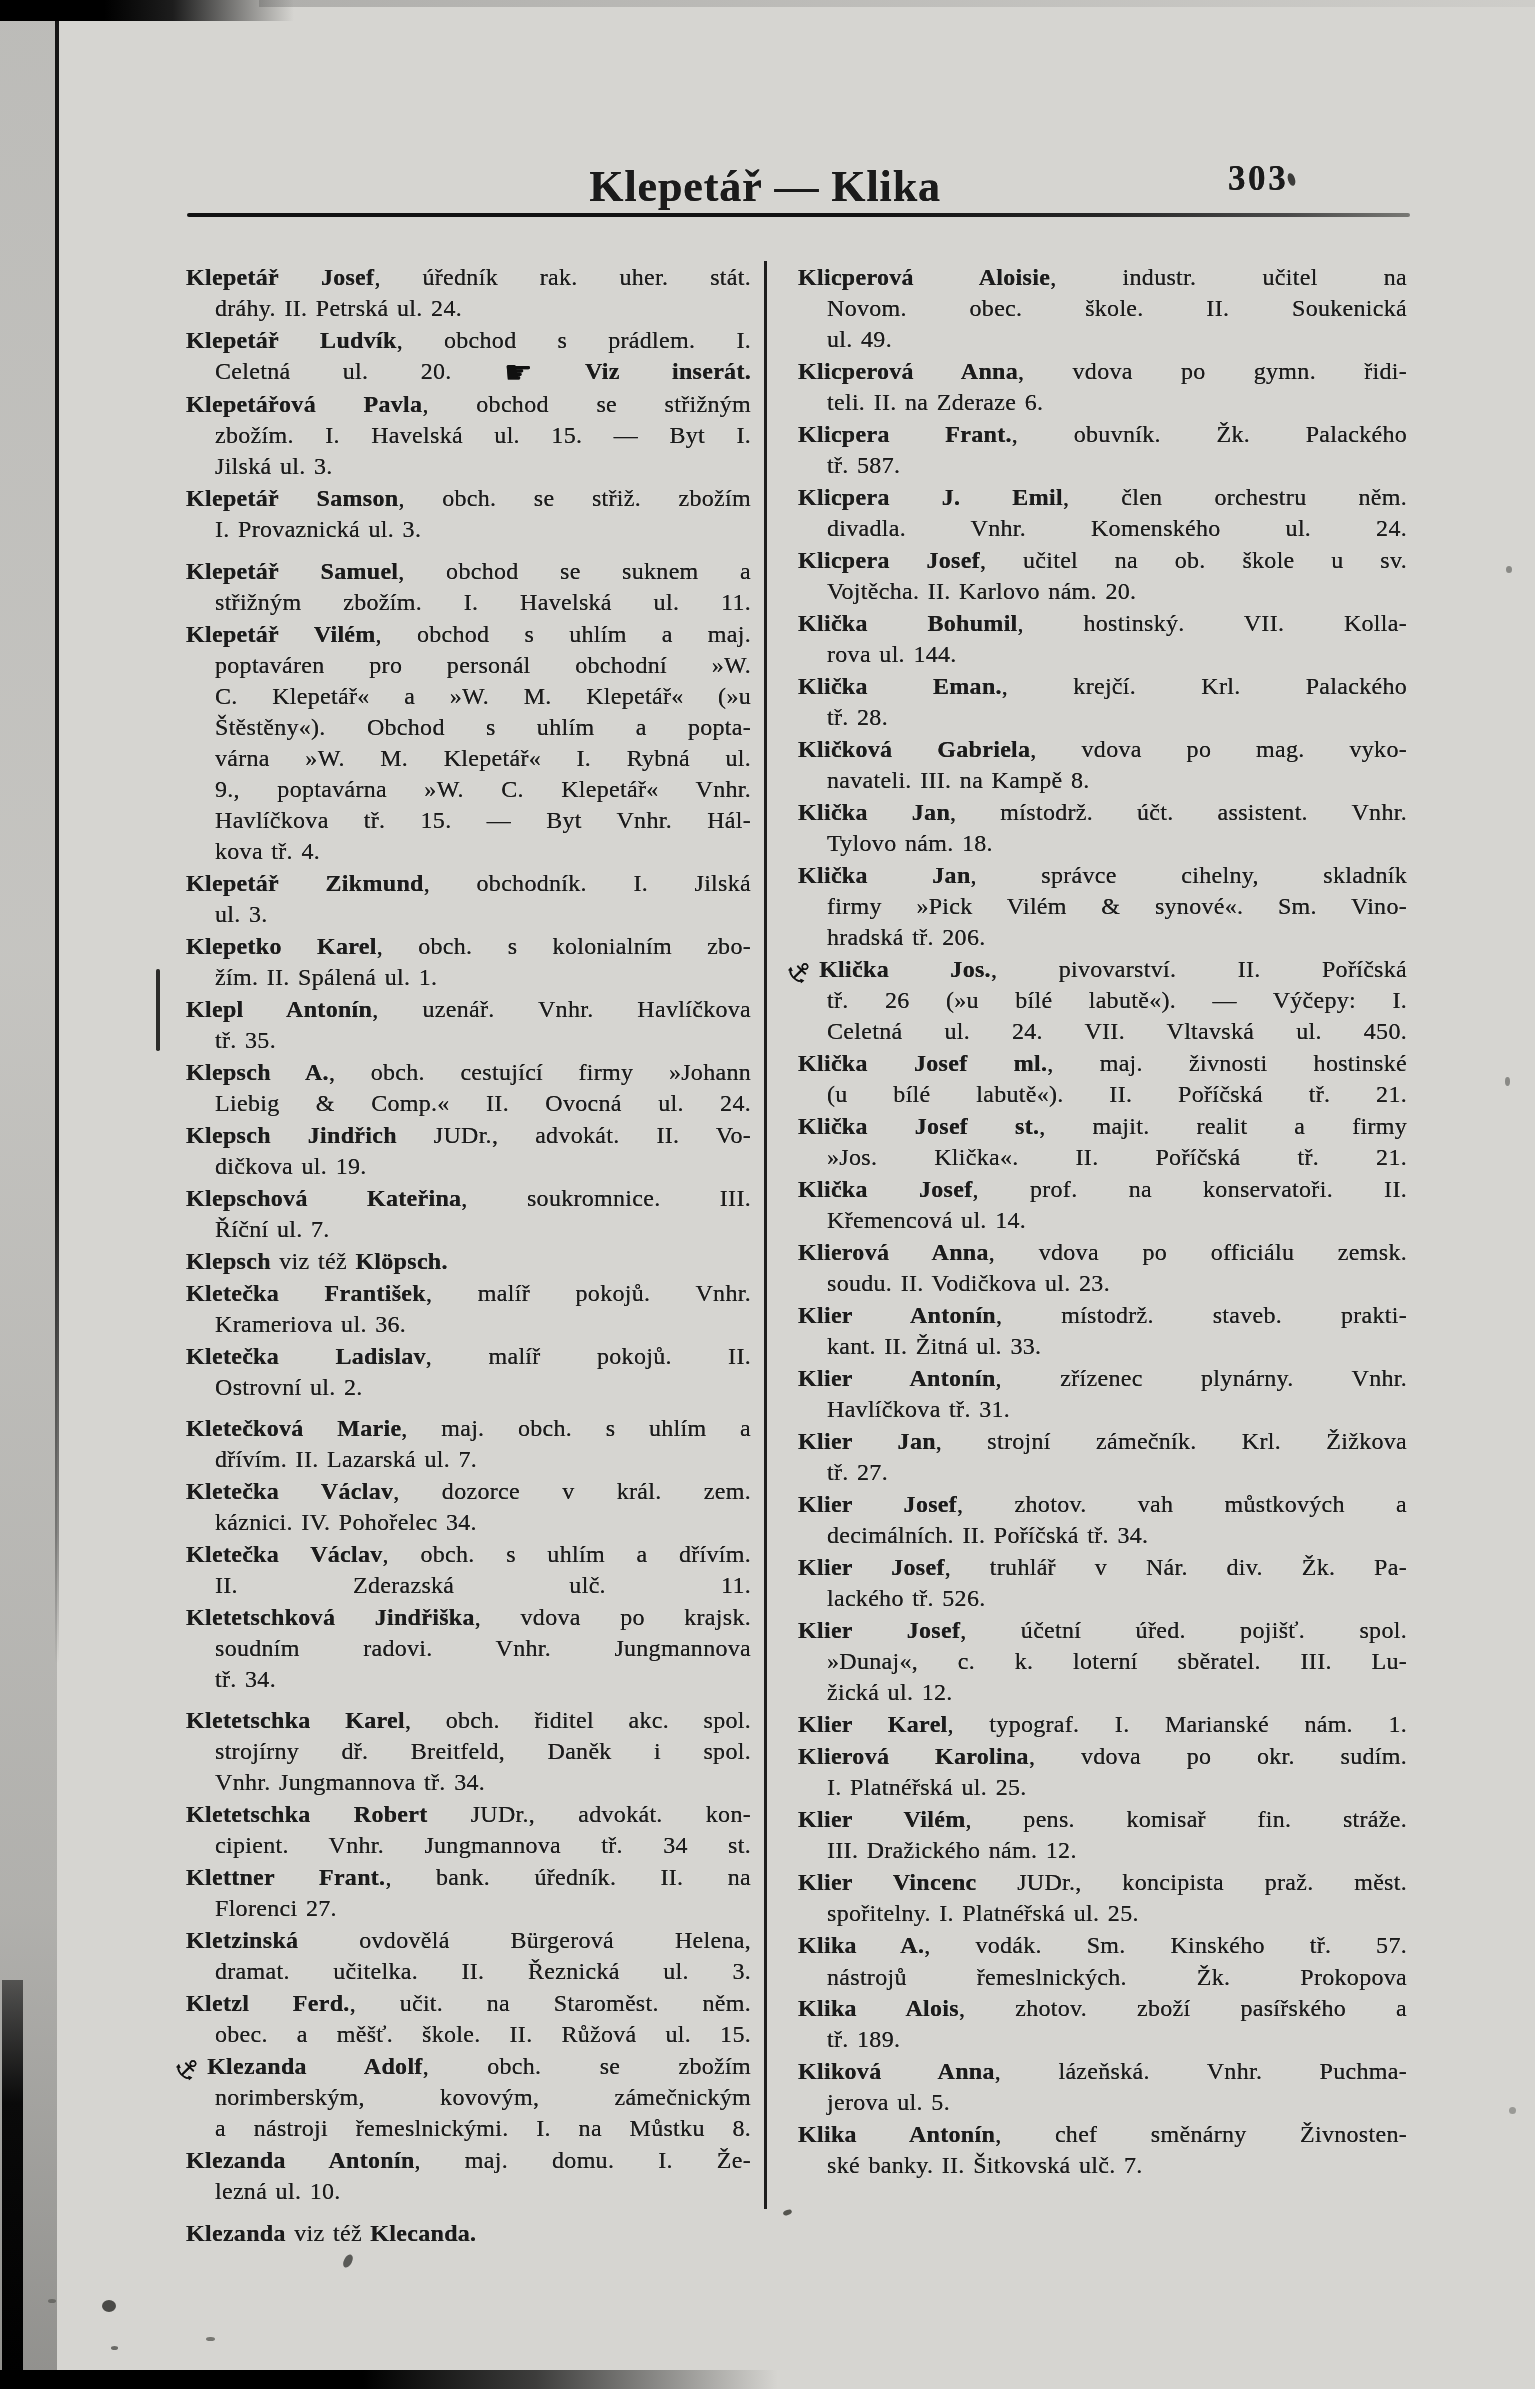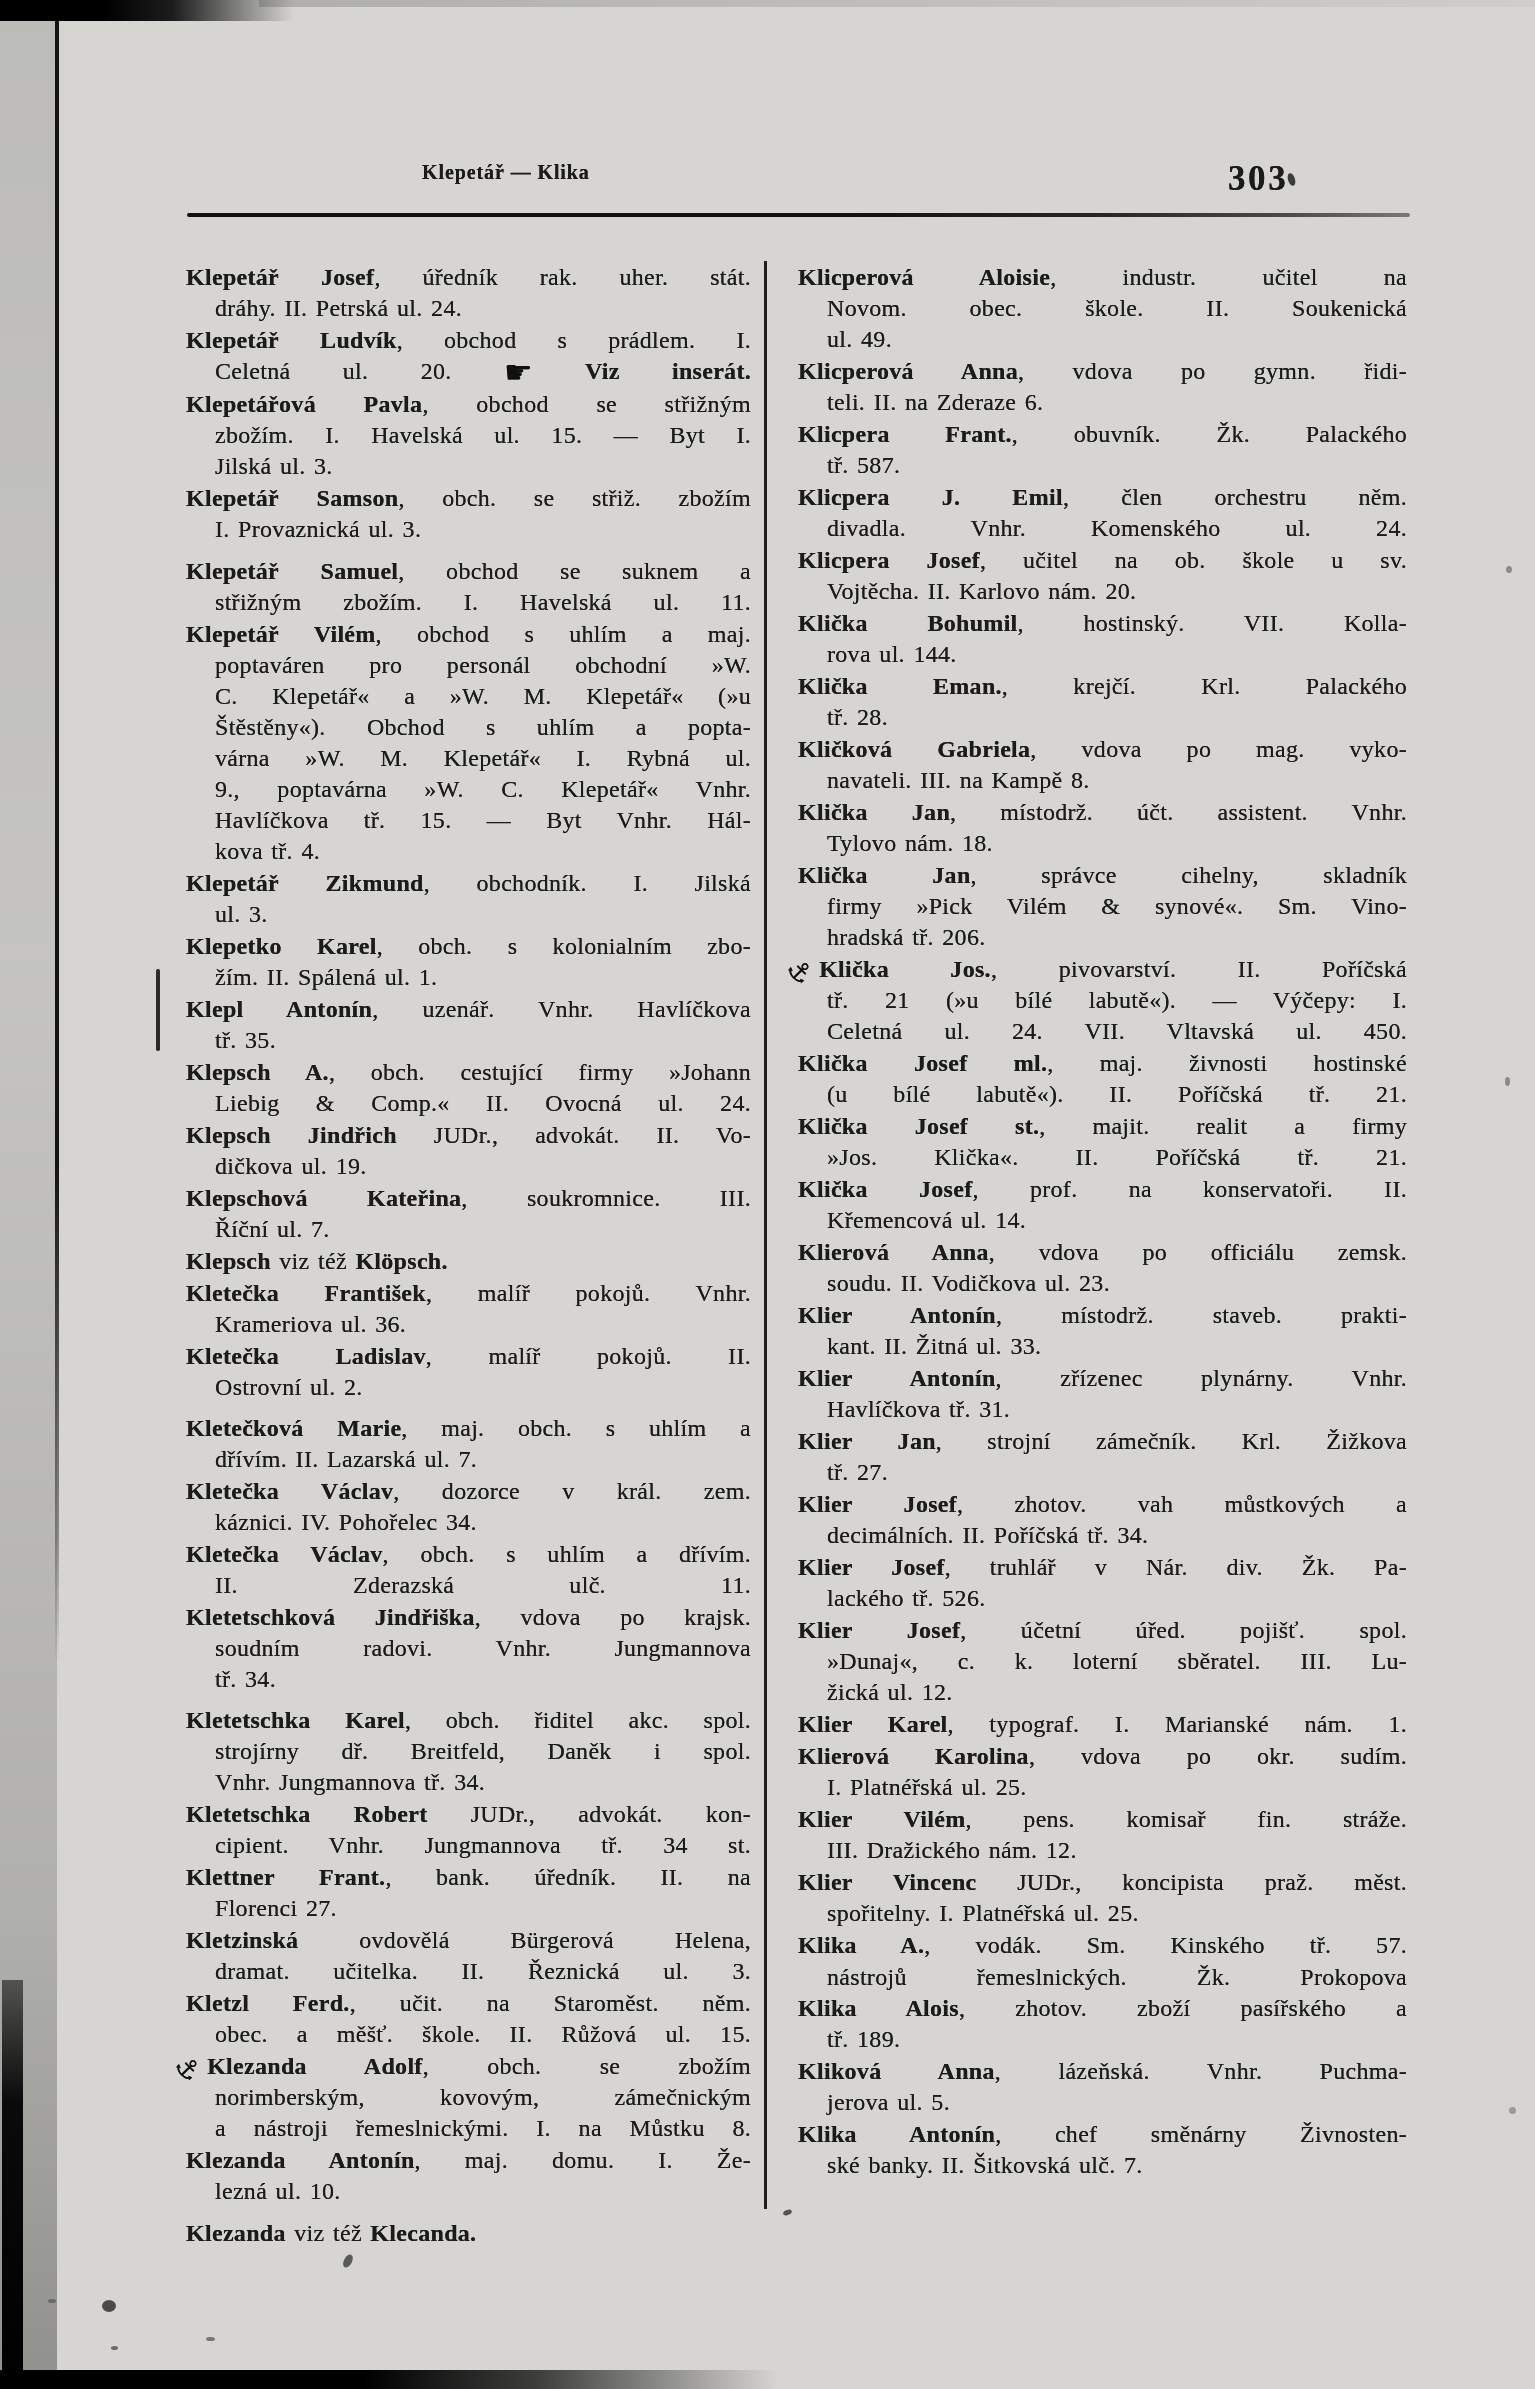--- a/index.html
+++ b/index.html
@@ -24,22 +24,22 @@
     background:linear-gradient(180deg,rgba(140,140,138,.35),rgba(120,120,118,.18) 40%,rgba(90,90,88,.30) 80%,rgba(60,60,58,.45));}
   .art-gutter-line{top:21px;left:55px;width:4.3px;height:1643px;
     background:linear-gradient(180deg,#151515 0 70%,rgba(21,21,21,.4) 92%,rgba(21,21,21,0));}
   .art-left-bar{top:1980px;left:1.7px;width:21px;height:409px;
     background:linear-gradient(180deg,rgba(10,10,10,.55),#0a0a0a 30%,#000);}
   .art-bottom-band{left:0;top:2370px;width:778px;height:19px;
     background:linear-gradient(90deg,#000 0 363px,rgba(10,10,10,.75) 536px,rgba(10,10,10,0) 100%);}
   .spk{position:absolute;background:#3c3c3a;border-radius:50%;}
   
   .header-title{
-    position:absolute;top:161px;left:422px;width:519px;text-align:left;
-    font-size:20px;font-weight:700;letter-spacing:0.9px;white-space:nowrap;
+    position:absolute;top:161px;left:422px;width:519px;text-align:right;
+    font-size:44px;font-weight:700;letter-spacing:0.9px;white-space:nowrap;
     text-shadow:0 0 0.5px rgba(20,20,20,.9);
   }
   .header-number{
     position:absolute;top:159px;left:1228px;
     font-size:35px;font-weight:700;letter-spacing:2.6px;
     text-shadow:0 0 0.5px rgba(20,20,20,.9);
   }
   .rule{
     position:absolute;top:213px;left:187px;width:1223px;height:4.3px;border-radius:2.6px;
     background:linear-gradient(90deg,#121212 0 55%,#262626 75%,#4a4a4a 90%,#787874 100%);
@@ -250,21 +250,21 @@
         <div class="ln jst"><span class="bold">Klička Jan</span><span>, místodrž. účt. assistent. Vnhr.</span></div>
         <div class="ln cont"><span>Tylovo nám. 18.</span></div>
       </div>
       <div class="entry">
         <div class="ln jst"><span class="bold">Klička Jan</span><span>, správce cihelny, skladník</span></div>
         <div class="ln cont jst"><span>firmy »Pick Vilém &amp; synové«. Sm. Vino-</span></div>
         <div class="ln cont"><span>hradská tř. 206.</span></div>
       </div>
       <div class="entry">
         <div class="ln jst"><span class="icon anchor-icon">⚓</span><span class="bold">Klička Jos.</span><span>, pivovarství. II. Poříčská</span></div>
-        <div class="ln cont jst"><span>tř. 21 (»u bílé labutě«). — Výčepy: I.</span></div>
+        <div class="ln cont jst"><span>tř. 26 (»u bílé labutě«). — Výčepy: I.</span></div>
         <div class="ln cont jst"><span>Celetná ul. 24. VII. Vltavská ul. 450.</span></div>
       </div>
       <div class="entry">
         <div class="ln jst"><span class="bold">Klička Josef ml.</span><span>, maj. živnosti hostinské</span></div>
         <div class="ln cont jst"><span>(u bílé labutě«). II. Poříčská tř. 21.</span></div>
       </div>
       <div class="entry">
         <div class="ln jst"><span class="bold">Klička Josef st.</span><span>, majit. realit a firmy</span></div>
         <div class="ln cont jst"><span>»Jos. Klička«. II. Poříčská tř. 21.</span></div>
       </div>

